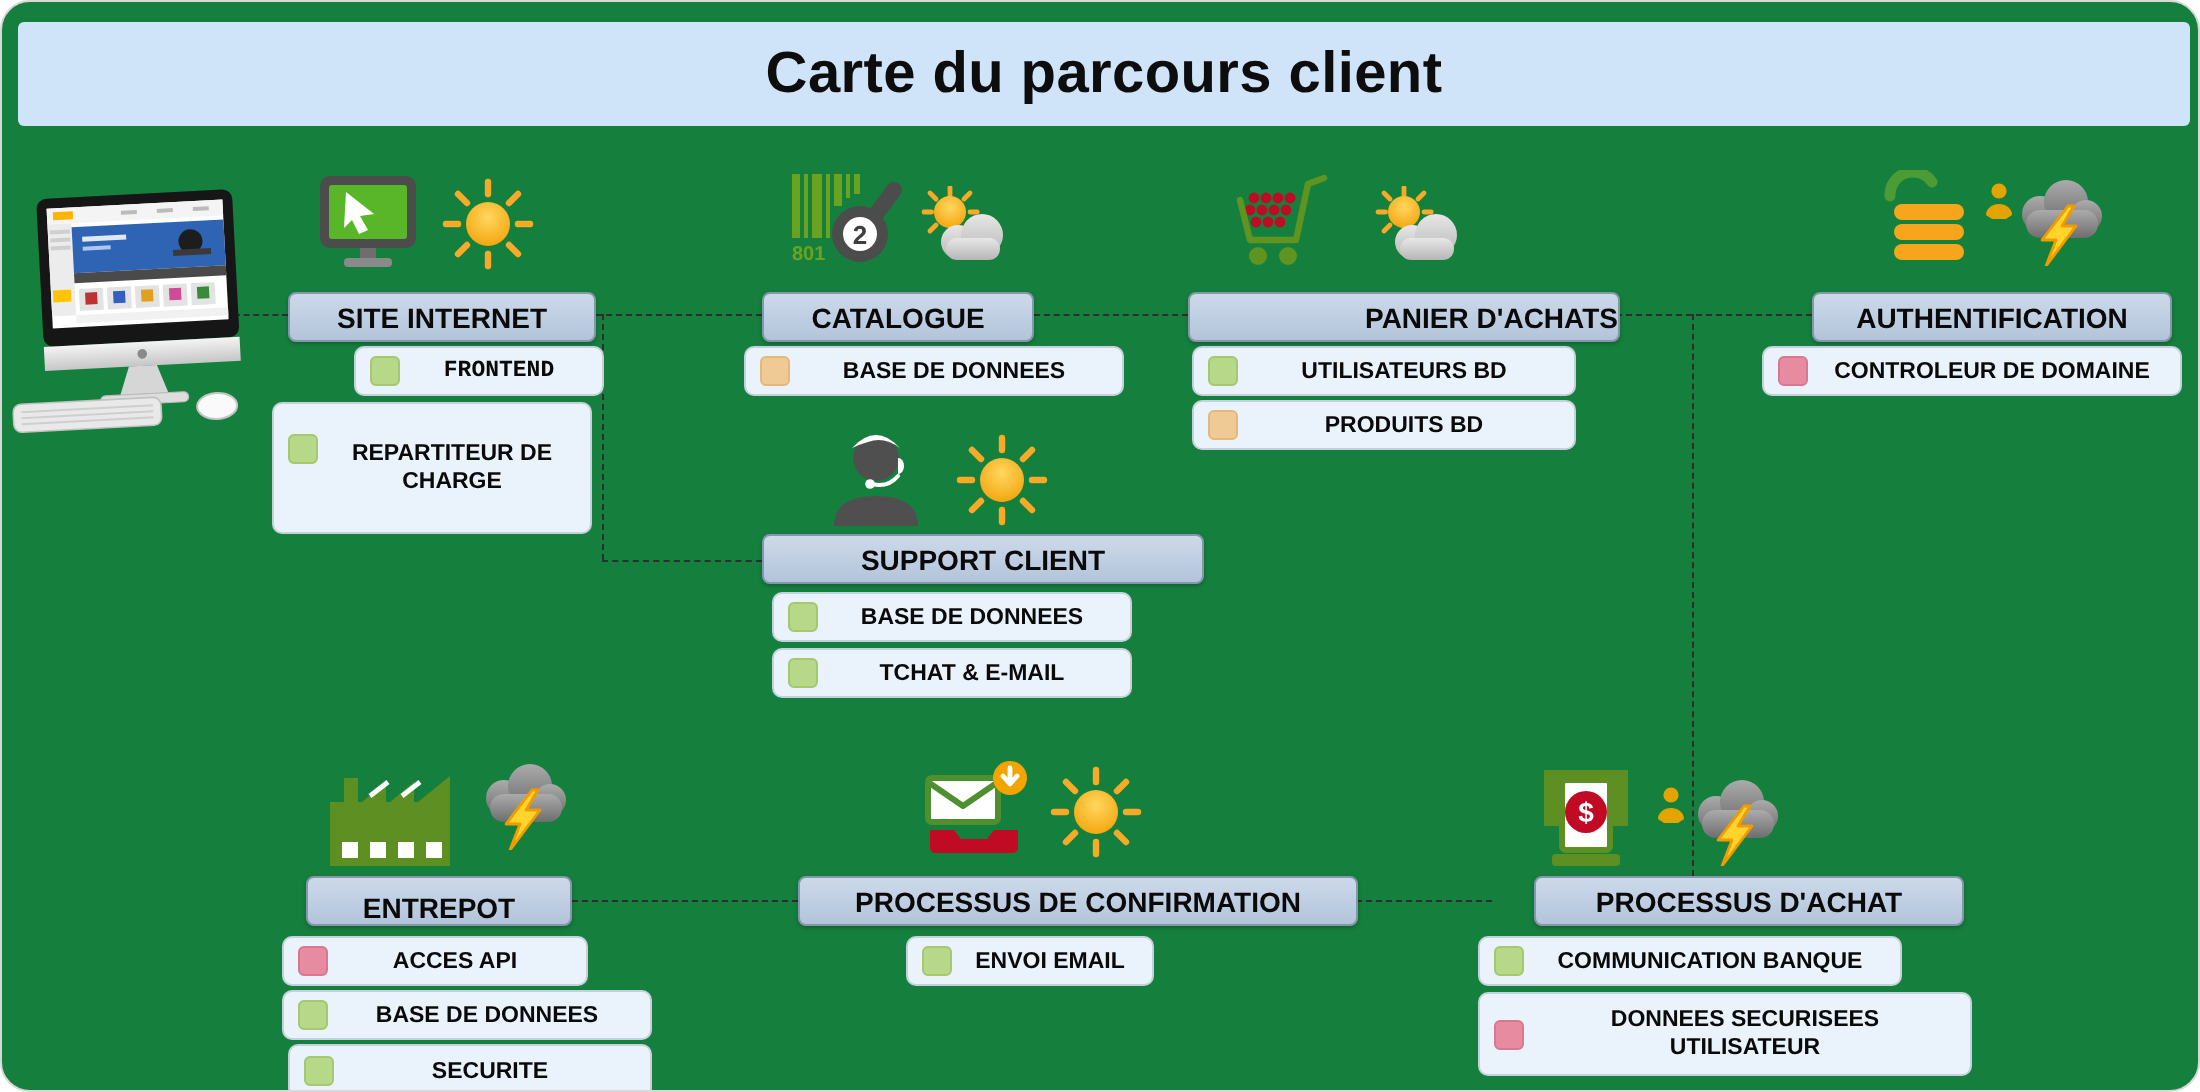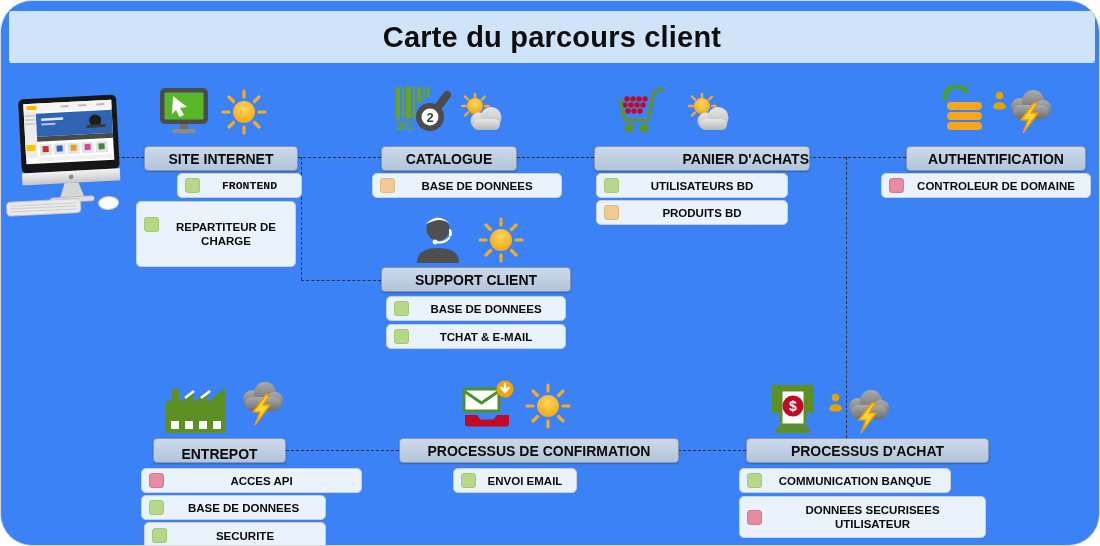--- a/index.html
+++ b/index.html
@@ -1,19 +1,19 @@
 <!DOCTYPE html>
 <html><head>
 <meta charset="utf-8">
 <style>
   * { margin:0; padding:0; box-sizing:border-box; }
   html,body { width:1100px; height:546px; background:#fff; font-family:"Liberation Sans", sans-serif; }
   #canvas {
-    position:relative; width:1100px; height:546px; background:#3b82f6;
-    border:1px solid #d8d8d8; border-radius:32px; overflow:hidden;
+    position:relative; width:1100px; height:546px; background:#15803d;
+    border:1px solid #d8d8d8; border-radius:15px; overflow:hidden;
   }
   
   .banner {
     position:absolute; left:8px; top:10px; width:1086px; height:52px;
     background:#cfe3f9; border-radius:3px;
     display:flex; align-items:center; justify-content:center;
   }
   .banner h1 { font-size:29px; font-weight:bold; color:#0d0d0d; letter-spacing:0.2px; }
 
   
@@ -319,21 +319,21 @@
         <line x1="2" y1="23" x2="8" y2="23"></line>
           <line x1="38" y1="23" x2="44" y2="23"></line>
         <line x1="8" y1="8" x2="12.5" y2="12.5"></line>
           <line x1="33.5" y1="33.5" x2="38" y2="38"></line>
         <line x1="8" y1="38" x2="12.5" y2="33.5"></line>
           <line x1="33.5" y1="12.5" x2="38" y2="8"></line>
       </g>
       <circle cx="23" cy="23" r="11" fill="url(#sg1)"></circle>
     </svg>
   </div>
-  <div class="node-header" style="left:380px; top:266px; width:190px;">
+  <div class="node-header" style="left:380px; top:266px; width:221px;">
     <span>SUPPORT CLIENT</span>
   </div>
   <div class="child-box" style="left:385px; top:295px; width:180px;">
     <span class="sq" data-color="green"></span>
     <span>BASE DE DONNEES</span>
   </div>
   <div class="child-box" style="left:385px; top:323px; width:180px;">
     <span class="sq" data-color="green"></span>
     <span>TCHAT &amp; E-MAIL</span>
   </div>
@@ -354,21 +354,21 @@
       <circle cx="14" cy="20" r="9" fill="url(#stg)"></circle>
       <circle cx="27" cy="14" r="11" fill="url(#stg)"></circle>
       <circle cx="37" cy="21" r="8" fill="url(#stg)"></circle>
       <rect x="7" y="18" width="36" height="14" rx="7" fill="url(#stg)"></rect>
       <polygon points="28,16 15,33 22,33 17,46 32,26 25,26 31,16" fill="#ffd42d" stroke="#f09b00" stroke-width="1.4" stroke-linejoin="round"></polygon>
     </svg>
   </div>
   <div class="node-header" style="left:152px; top:437px; width:133px;align-items:flex-end;">
     <span>ENTREPOT</span>
   </div>
-  <div class="child-box" style="left:140px; top:467px; width:221px;">
+  <div class="child-box" style="left:140px; top:467px; width:153px;">
     <span class="sq" data-color="pink"></span>
     <span>ACCES API</span>
   </div>
   <div class="child-box" style="left:140px; top:494px; width:185px;">
     <span class="sq" data-color="green"></span>
     <span>BASE DE DONNEES</span>
   </div>
   <div class="child-box" style="left:143px; top:521px; width:182px; height:27px;">
     <span class="sq" data-color="green"></span>
     <span>SECURITE</span>
@@ -425,21 +425,21 @@
   </div>
   <div class="iconwrap" style="left:843px; top:386px;">
     <svg width="48" height="46" viewBox="0 0 48 46">
       <circle cx="14" cy="20" r="9" fill="url(#stg)"></circle>
       <circle cx="27" cy="14" r="11" fill="url(#stg)"></circle>
       <circle cx="37" cy="21" r="8" fill="url(#stg)"></circle>
       <rect x="7" y="18" width="36" height="14" rx="7" fill="url(#stg)"></rect>
       <polygon points="28,16 15,33 22,33 17,46 32,26 25,26 31,16" fill="#ffd42d" stroke="#f09b00" stroke-width="1.4" stroke-linejoin="round"></polygon>
     </svg>
   </div>
-  <div class="node-header" style="left:745px; top:437px; width:243px;">
+  <div class="node-header" style="left:766px; top:437px; width:215px;">
     <span>PROCESSUS D'ACHAT</span>
   </div>
   <div class="child-box" style="left:738px; top:467px; width:212px;">
     <span class="sq" data-color="green"></span>
     <span>COMMUNICATION BANQUE</span>
   </div>
   <div class="child-box tall" style="left:738px; top:495px; width:247px; min-height:42px;">
     <span class="sq" style="top:13px;" data-color="pink"></span>
     <span style="max-width:180px;">DONNEES SECURISEES UTILISATEUR</span>
   </div>

